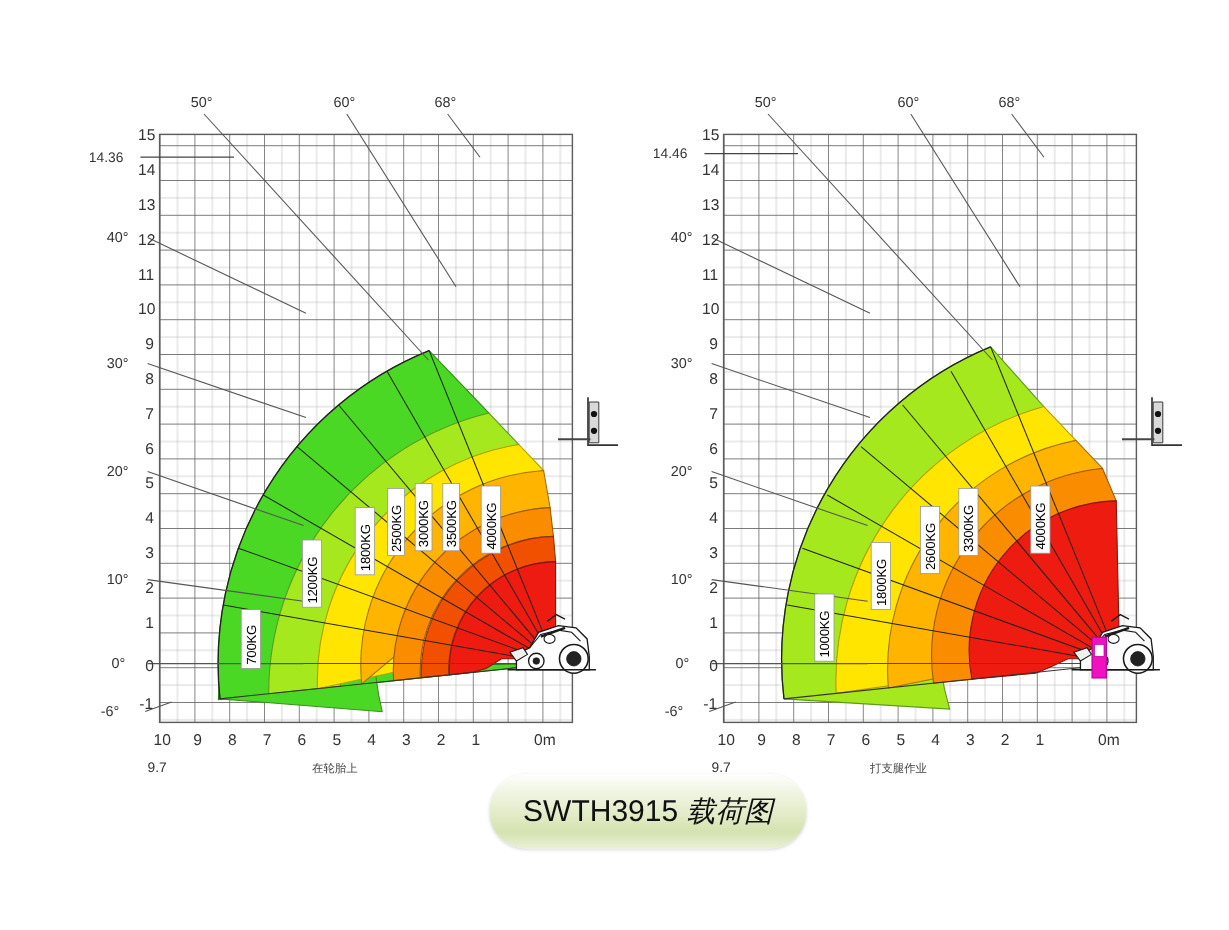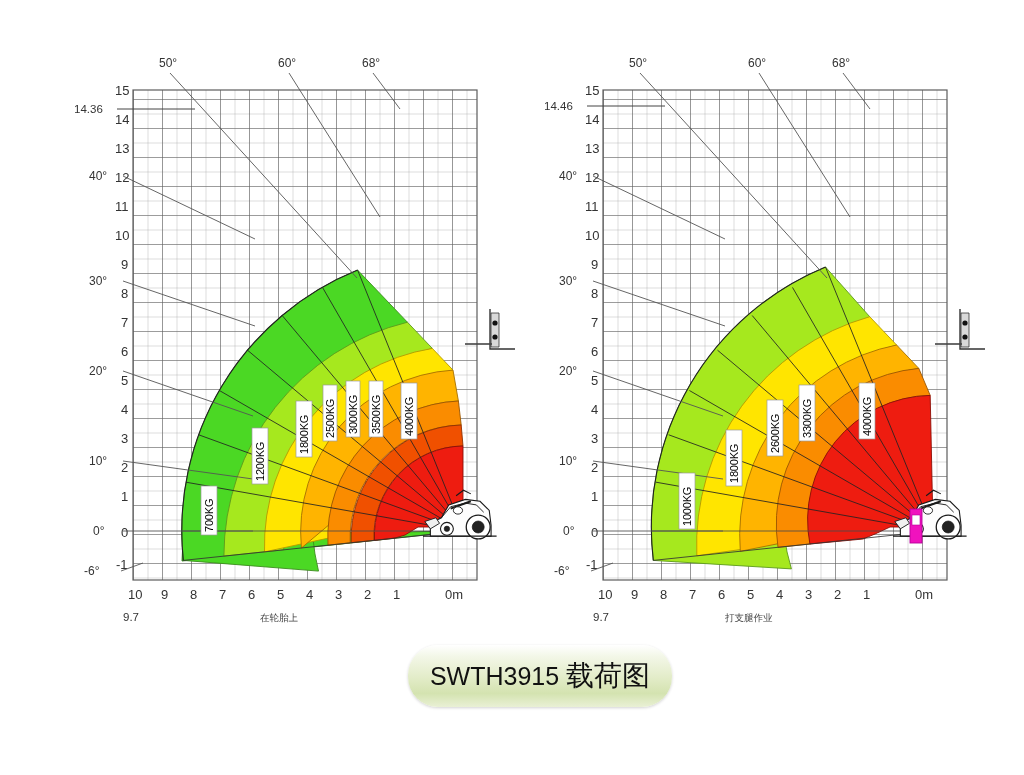--- a/index.html
+++ b/index.html
@@ -17,21 +17,21 @@
   }
   #page {
     position: absolute;
     left: 0; top: 0;
     width: 1024px;
     height: 775px;
     background: #ffffff;
   }
   .chart-wrap {
     position: absolute;
-    top: 41px;
+    top: 63px;
   }
   #chart-left  { left: 75px;  }
   #chart-right { left: 545px; }
 
   svg { display: block; }
 
   text {
     font-family: "Liberation Sans", sans-serif;
     fill: #3a3a3a;
   }
@@ -79,21 +79,22 @@
     justify-content: center;
   }
   #caption-plaque .cap-text {
     font-size: 25px;
     color: #111111;
     font-family: "Liberation Sans", "DejaVu Sans", sans-serif;
     white-space: nowrap;
   }
   #caption-plaque .cap-text .cn {
     font-family: "DejaVu Sans", sans-serif;
-    font-size: 28px;
+    font-size: 24px;
+    font-style: italic;
   }
 </style>
 </head>
 <body>
 
 <div id="page">
 
   <div class="chart-wrap" id="chart-left">
     <svg width="460" height="590" viewBox="0 0 460 590">
       <defs>

